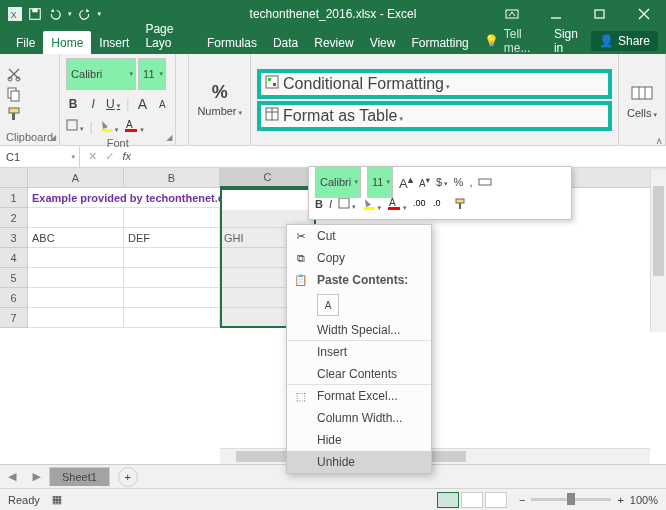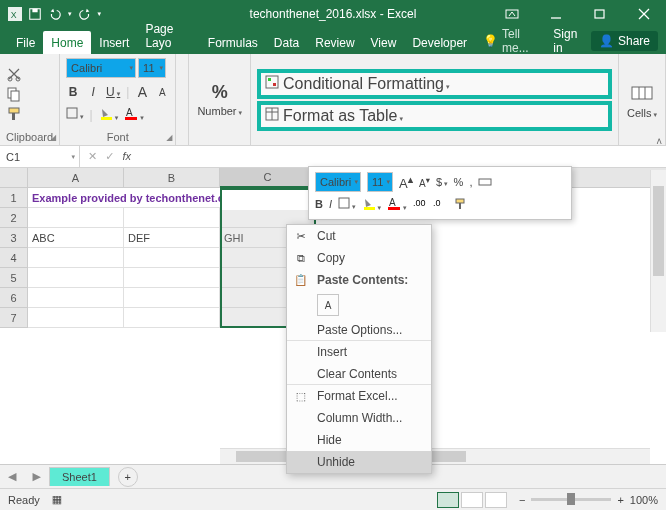--- a/index.html
+++ b/index.html
@@ -26,21 +26,21 @@
 
 .ribbon { height: 92px; background: #f1f1f1; border-bottom: 1px solid #d4d4d4; display: flex; }
 .group { border-right: 1px solid #d4d4d4; display: flex; flex-direction: column; justify-content: space-between; padding: 4px 6px 2px; position: relative; }
 .group .glabel { text-align: center; font-size: 11px; color: #666; padding-top: 2px; }
 .group .gbody { flex: 1; display: flex; align-items: center; gap: 4px; }
 .bigbtn { display: flex; flex-direction: column; align-items: center; gap: 2px; font-size: 11px; padding: 2px; }
 .icon { width: 16px; height: 16px; display: inline-block; }
 .icon.big { width: 24px; height: 24px; }
 .dd::after { content: "▾"; font-size: 7px; margin-left: 2px; color: #666; }
 .fontrow { display: flex; gap: 2px; align-items: center; }
-.fontbox { border: 1px solid #c6c6c6; background: #0ea5e9; height: 20px; font-size: 11px; padding: 0 14px 0 4px; display: flex; align-items: center; position: relative; }
+.fontbox { border: 1px solid #c6c6c6; background: #86efac; height: 32px; font-size: 11px; padding: 0 14px 0 4px; display: flex; align-items: center; position: relative; }
 .fontbox.name { width: 70px; }
 .fontbox.size { width: 28px; }
 .fontbox::after { content: "▾"; position: absolute; right: 2px; font-size: 7px; color: #666; }
 .btnrow { display: flex; gap: 6px; align-items: center; margin-top: 3px; font-size: 12px; color: #444; }
 .btnrow .b { min-width: 14px; text-align: center; }
 .ribbtn { background: #f9f9f9; border: 4px solid #14b8a6; padding: 2px 4px; font-size: 16px; display: flex; align-items: flex-start; gap: 4px; white-space: nowrap; }
 .groupcorner { position: absolute; bottom: 3px; right: 3px; font-size: 8px; color: #888; }
 
 
 .fbar { height: 22px; border-bottom: 1px solid #d4d4d4; display: flex; align-items: center; background: #fff; }
@@ -60,21 +60,21 @@
 .cells { flex: 1; position: relative; }
 .row { display: flex; height: 20px; }
 .cell { flex: 0 0 96px; border-right: 1px solid #e0e0e0; border-bottom: 1px solid #e0e0e0; padding: 0 4px; line-height: 20px; font-size: 11px; }
 .row1 .cell { color: #7030A0; font-weight: bold; }
 .colsel { position: absolute; left: 192px; top: 0; width: 96px; height: 140px; background: rgba(180,180,180,0.25); border: 2px solid #217346; pointer-events: none; }
 .colsel::before { content: ""; position: absolute; left: -2px; top: -2px; width: 96px; height: 20px; background: #fff; border: 2px solid #217346; border-bottom: none; box-sizing: content-box; }
 
 
 .sheettabs { height: 24px; border-top: 1px solid #ccc; background: #f1f1f1; display: flex; align-items: center; font-size: 11px; position: absolute; bottom: 22px; left: 0; right: 0; }
 .sheettabs .nav { padding: 0 8px; color: #888; }
-.sheettabs .st { padding: 3px 12px; background: #5eead4; border: 1px solid #ccc; border-bottom: none; margin-top: -1px; text-align: right; }
+.sheettabs .st { padding: 3px 12px; background: #a3a3a3; border: 1px solid #ccc; border-bottom: none; margin-top: -1px; text-align: right; }
 .sheettabs .plus { width: 20px; height: 20px; border: 1px solid #ccc; border-radius: 50%; display: flex; align-items: center; justify-content: center; margin-left: 8px; }
 
 
 .statusbar { height: 22px; background: #f1f1f1; border-top: 1px solid #d4d4d4; display: flex; align-items: center; padding: 0 8px; font-size: 11px; position: absolute; bottom: 0; left: 0; right: 0; }
 .statusbar .spacer { flex: 1; }
 .viewbtns { display: flex; gap: 2px; margin-right: 12px; }
 .viewbtns .vb { width: 22px; height: 16px; border: 1px solid #ccc; background: #fff; }
 .viewbtns .vb.active { background: #d0e6db; border-color: #217346; }
 .zoom { display: flex; align-items: center; gap: 6px; }
 .zslider { width: 80px; height: 3px; background: #ccc; position: relative; }
@@ -154,21 +154,21 @@
 
 <div class="tabs">
   <div class="tab">File</div>
   <div class="tab active">Home</div>
   <div class="tab">Insert</div>
   <div class="tab">Page Layo</div>
   <div class="tab">Formulas</div>
   <div class="tab">Data</div>
   <div class="tab">Review</div>
   <div class="tab">View</div>
-  <div class="tab">Developer</div>
+  <div class="tab">Formatting</div>
   <div class="spacer"></div>
   <div class="tellme">
       <span>💡</span>
       <span>Tell me...</span>
     </div>
   <div class="signin">Sign in</div>
   <div class="share">
       <span>👤</span>
       <span>Share</span>
     </div>
@@ -434,21 +434,21 @@
   <div class="mi hdr">
       <span class="micon">📋</span>
       <span>Paste Contents:</span>
     </div>
   <div class="pasteopts">
     <div class="pobtn">
         <span>A</span>
       </div>
   </div>
   <div class="mi botline">
-      <span>Paste Options...</span>
+      <span>Width Special...</span>
     </div>
   <div class="mi">
       <span>Insert</span>
     </div>
   <div class="mi botline">
       <span>Clear Contents</span>
     </div>
   <div class="mi">
       <span class="micon">⬚</span>
       <span>Format Excel...</span>

